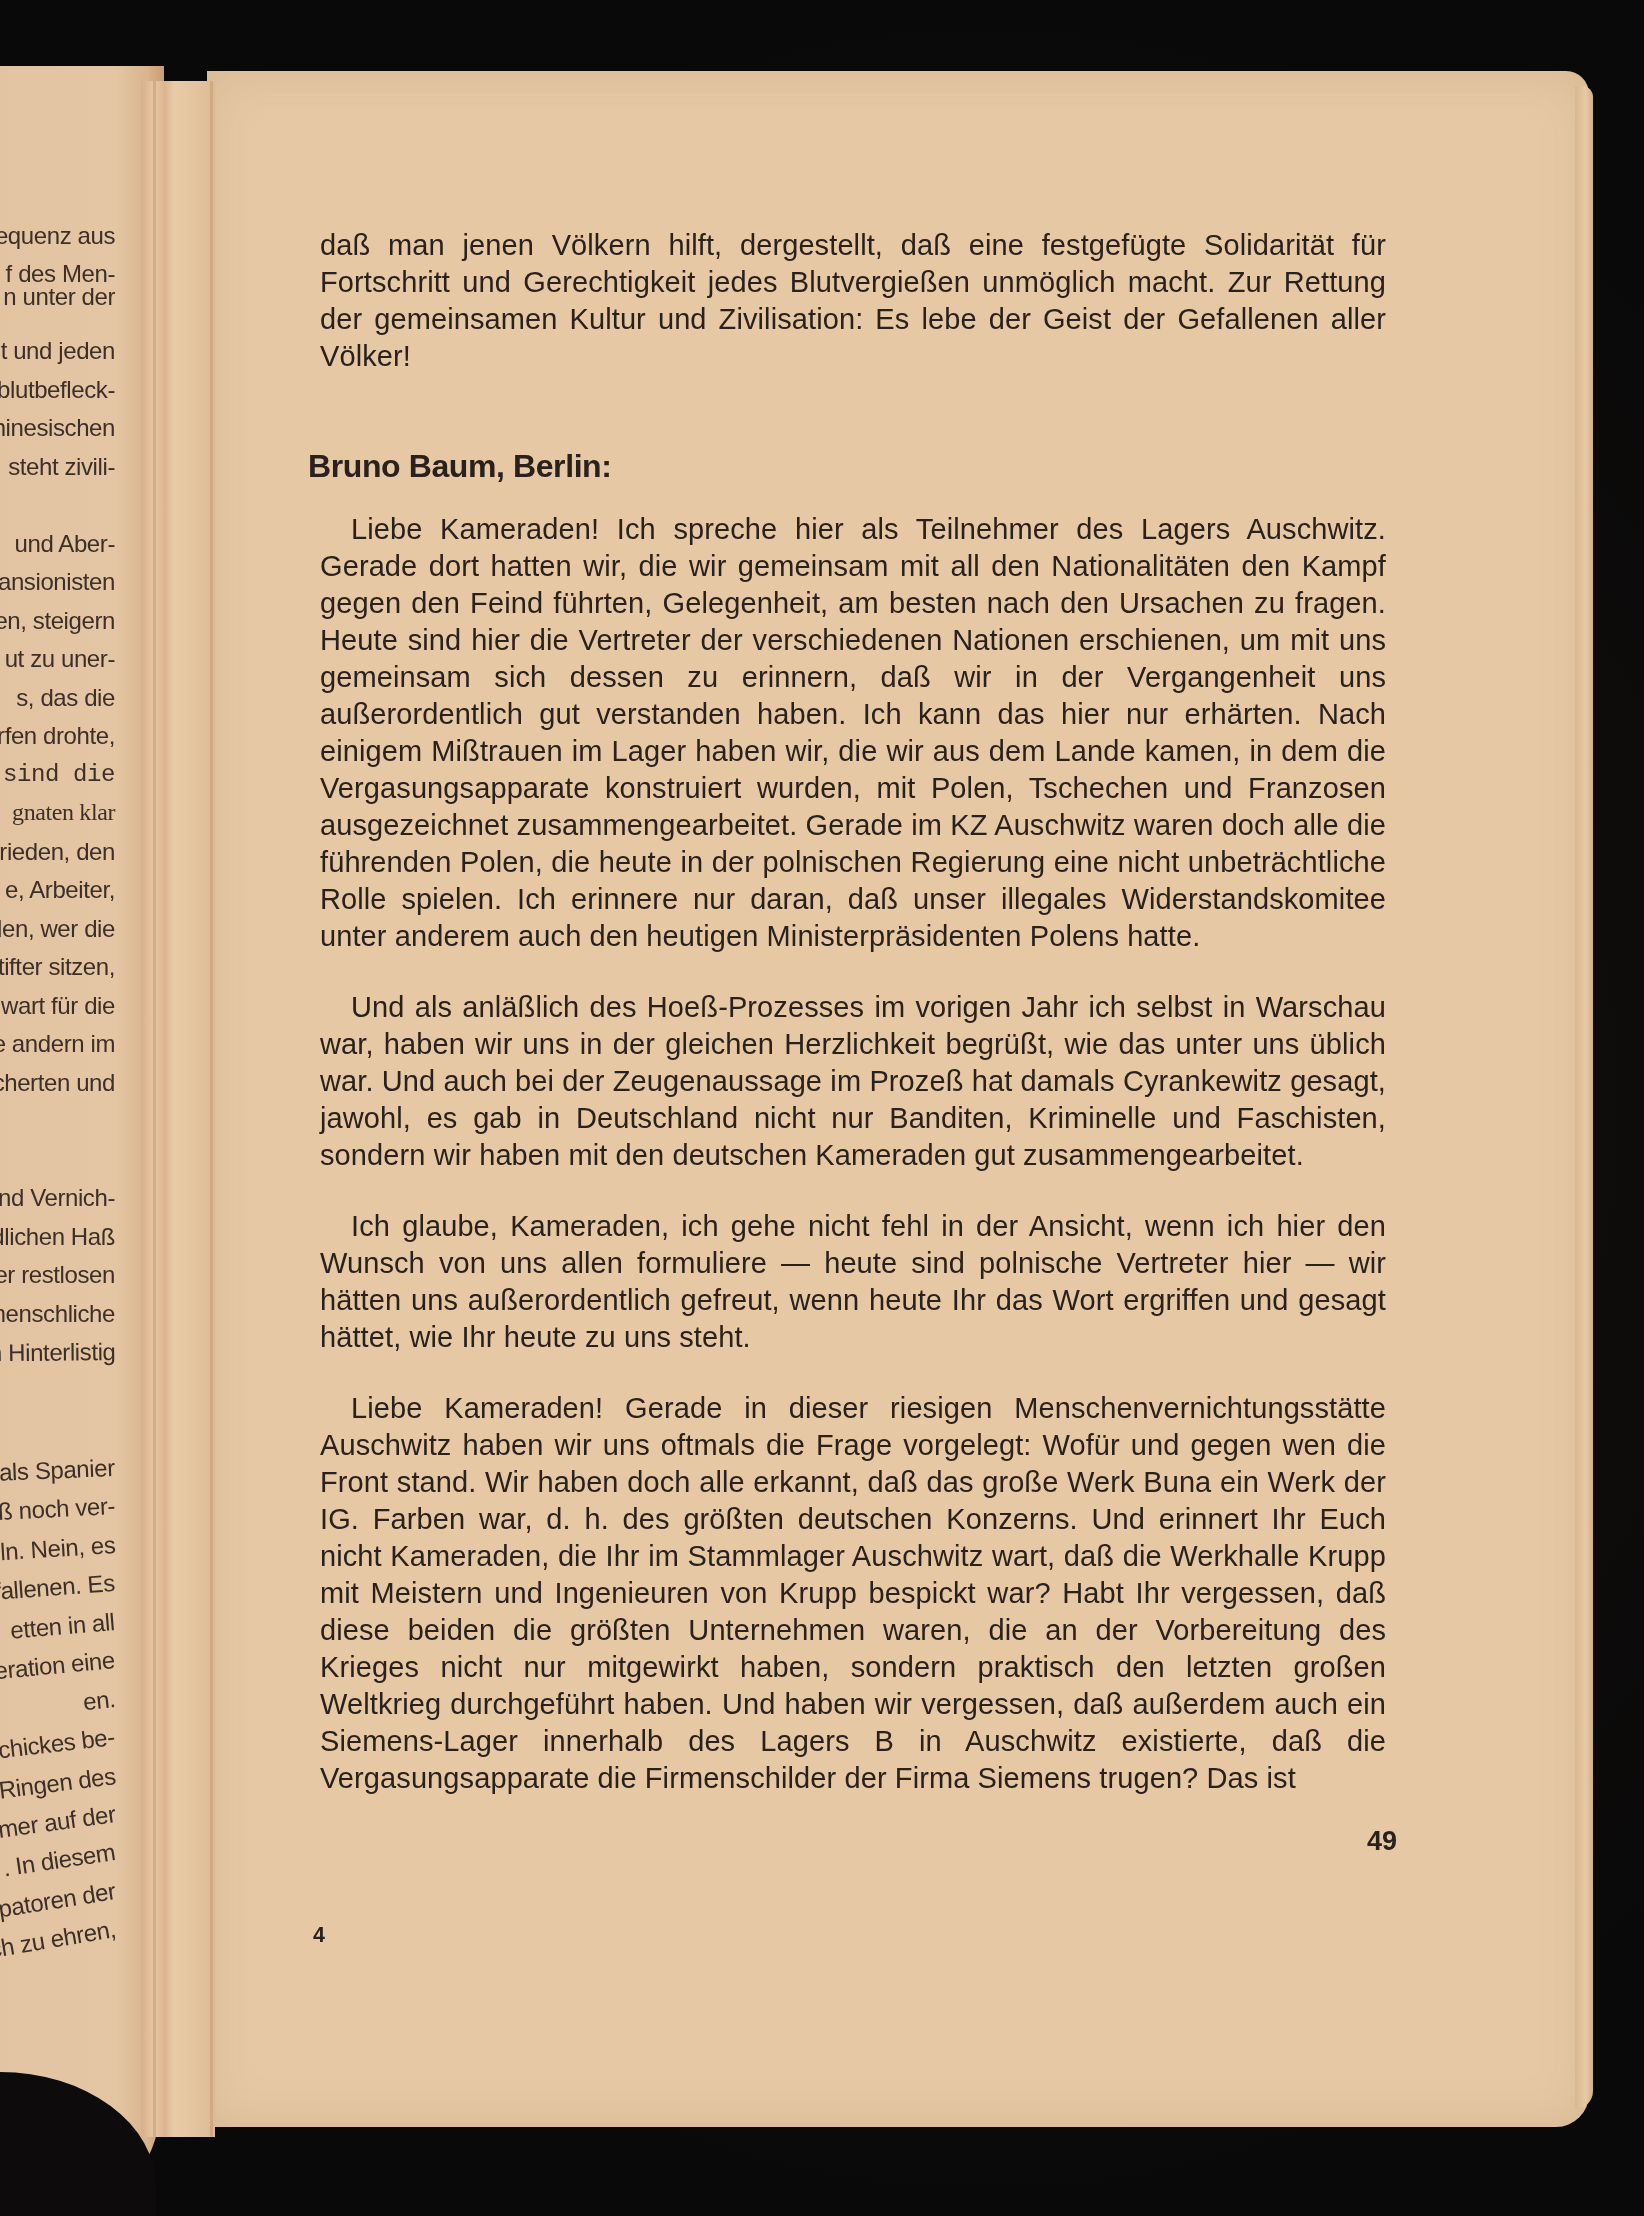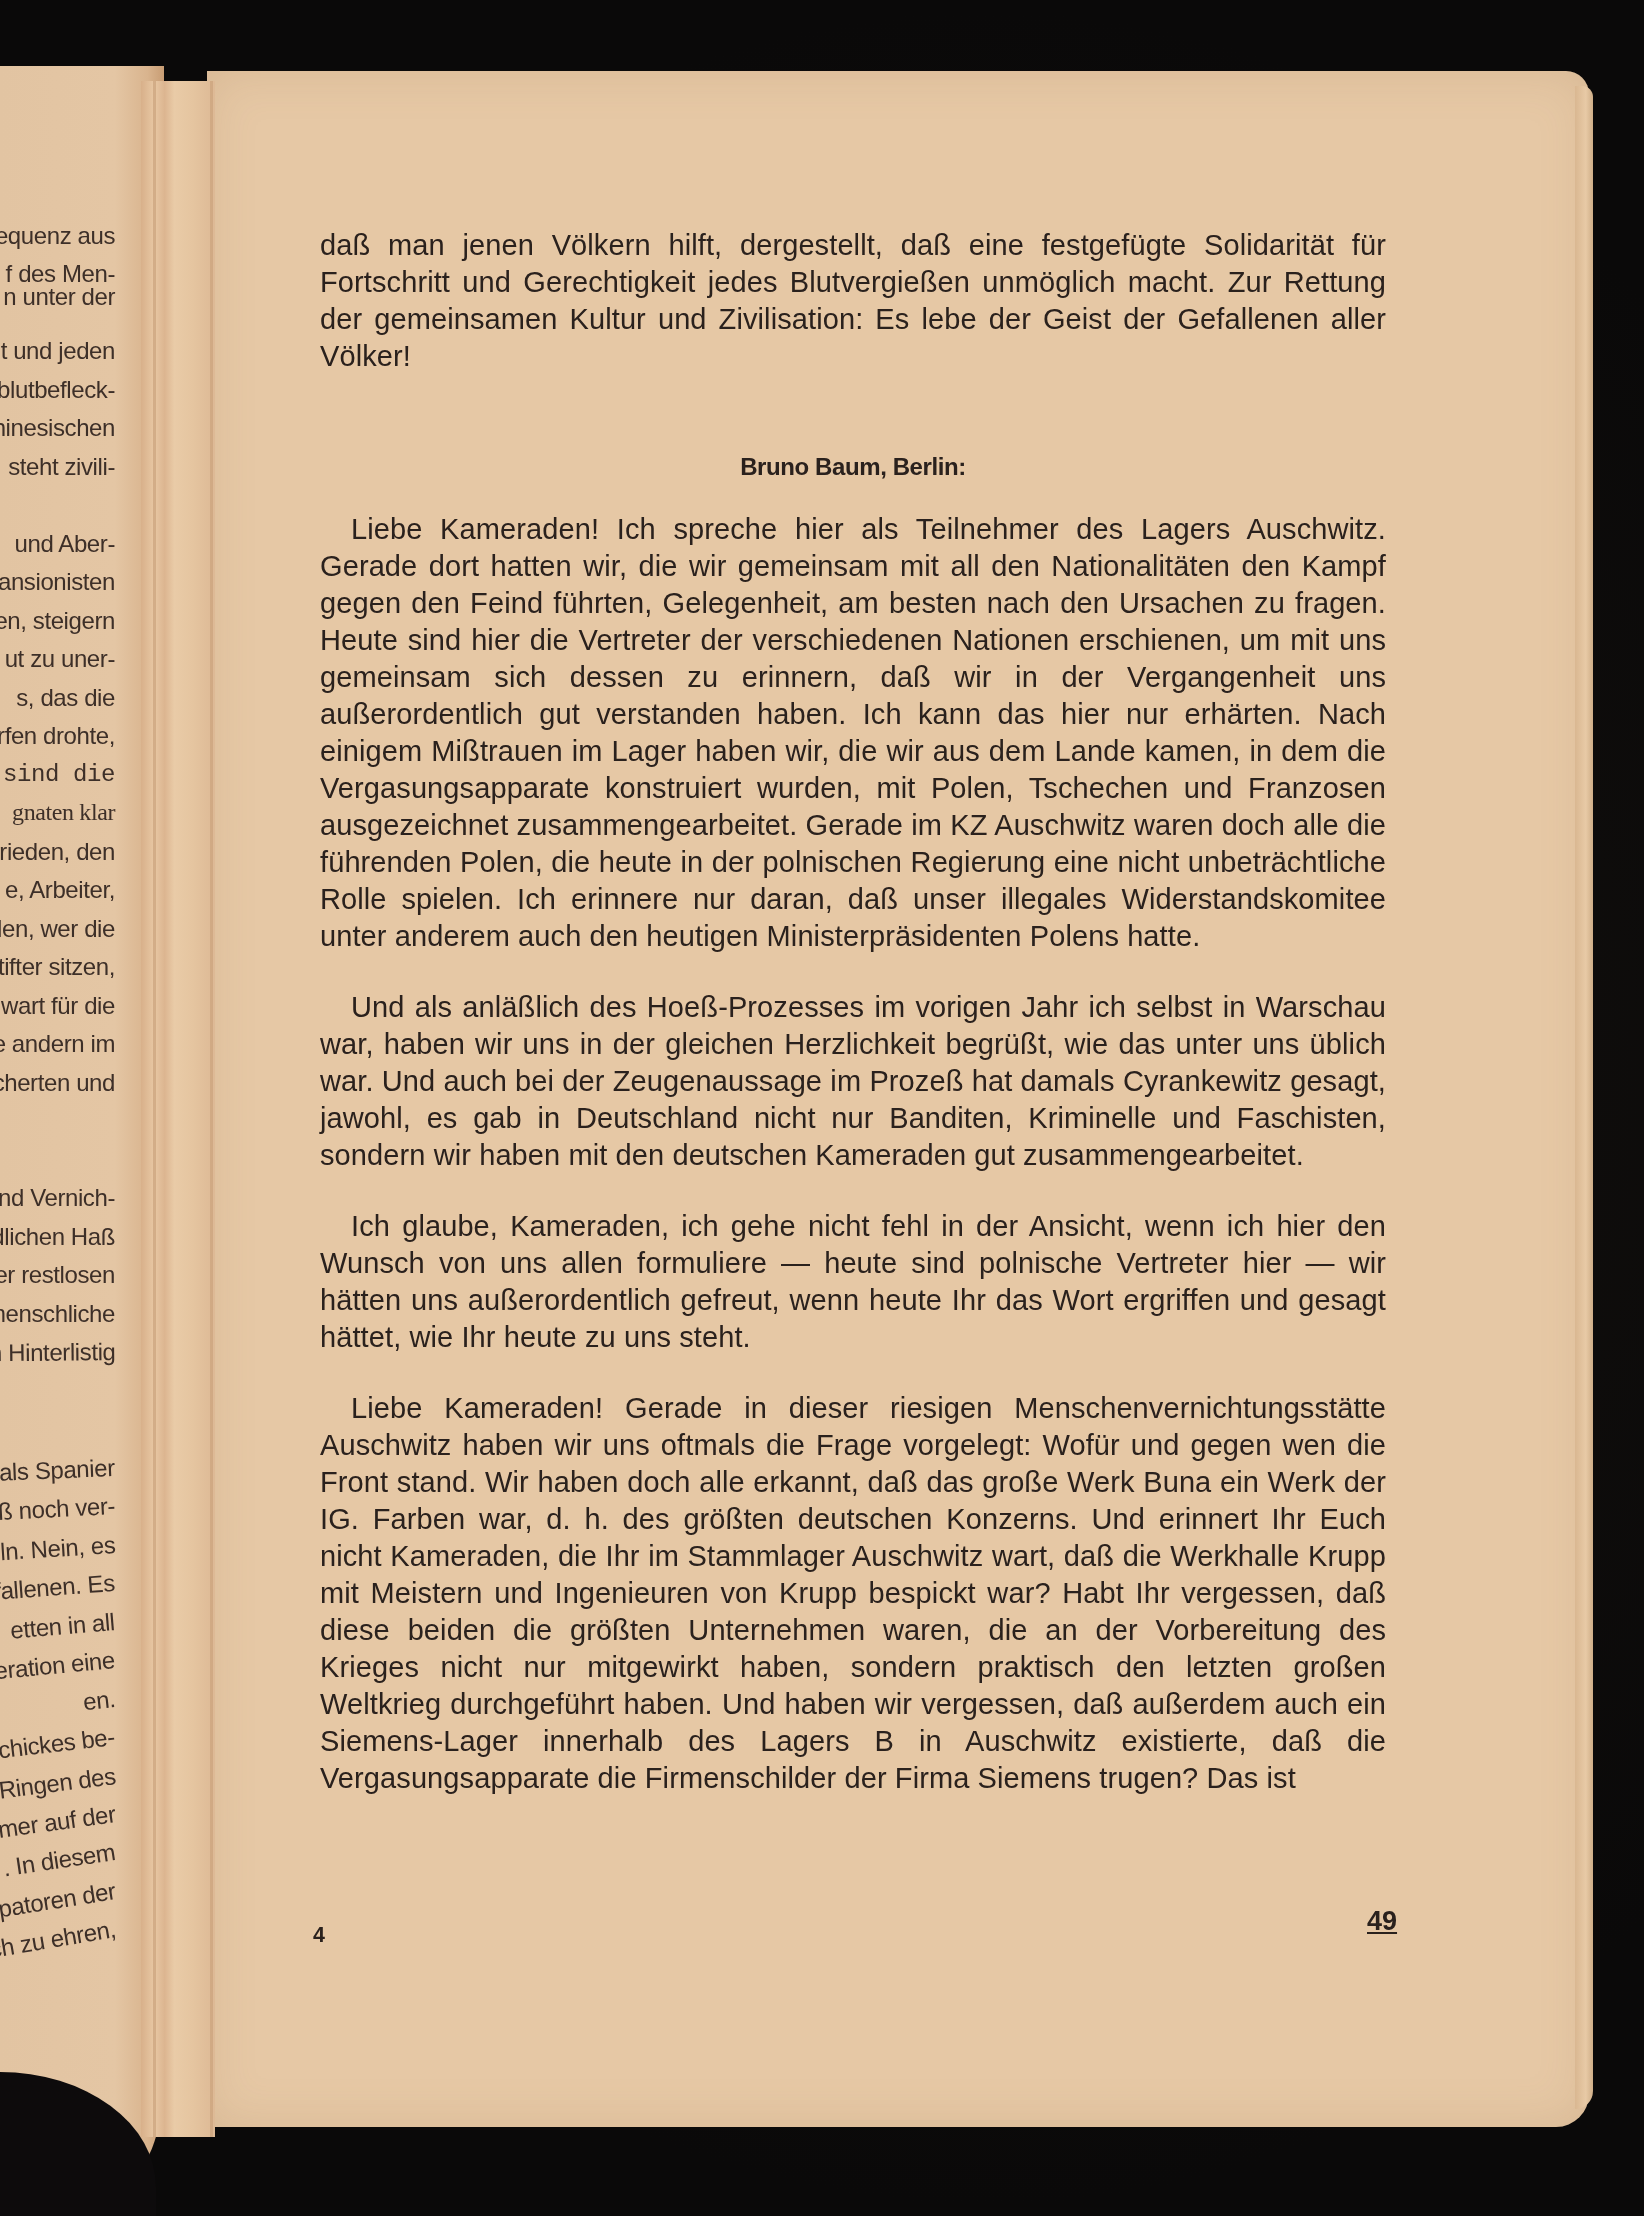--- a/index.html
+++ b/index.html
@@ -46,31 +46,30 @@
   .text-block {
     position:absolute; left:308px; top:215px; width:1090px;
     color:#2a211d; font-size:29px; line-height:37px;
     text-align:justify; letter-spacing:0.1px;
     font-family:"Liberation Sans", sans-serif;
   }
   .para { margin:12px; text-indent:0; }
   .para.indent { text-indent:31px; }
   .para-gap { height:10px; }
   .heading {
-    text-align:center; font-weight:bold; font-size:24px;
+    font-weight:bold; font-size:32px;
     letter-spacing:-0.4px; margin:72px 0 25px 0; line-height:39px;
     font-family:"Liberation Sans", sans-serif;
   }
   .folio-left {
     position:absolute; left:313px; top:1923px; font-size:21.4px; font-weight:bold; color:#2a211d;
   }
   .folio-right {
-    position:absolute; left:1367px; top:1906px; font-size:27px; font-weight:bold; color:#2a211d;
+    position:absolute; left:1367px; top:1826px; font-size:27px; font-weight:bold; color:#2a211d;
     font-family:"Liberation Sans", sans-serif;
-    text-decoration:underline;
   }
 </style>
 </head>
 <body>
 
 <div class="bg-dark"></div>
 
 <div class="left-page"></div>
 <div class="left-lines" id="left-lines">
     <div class="left-line" style="top: 0px; transform: rotate(0deg);">equenz aus</div>

